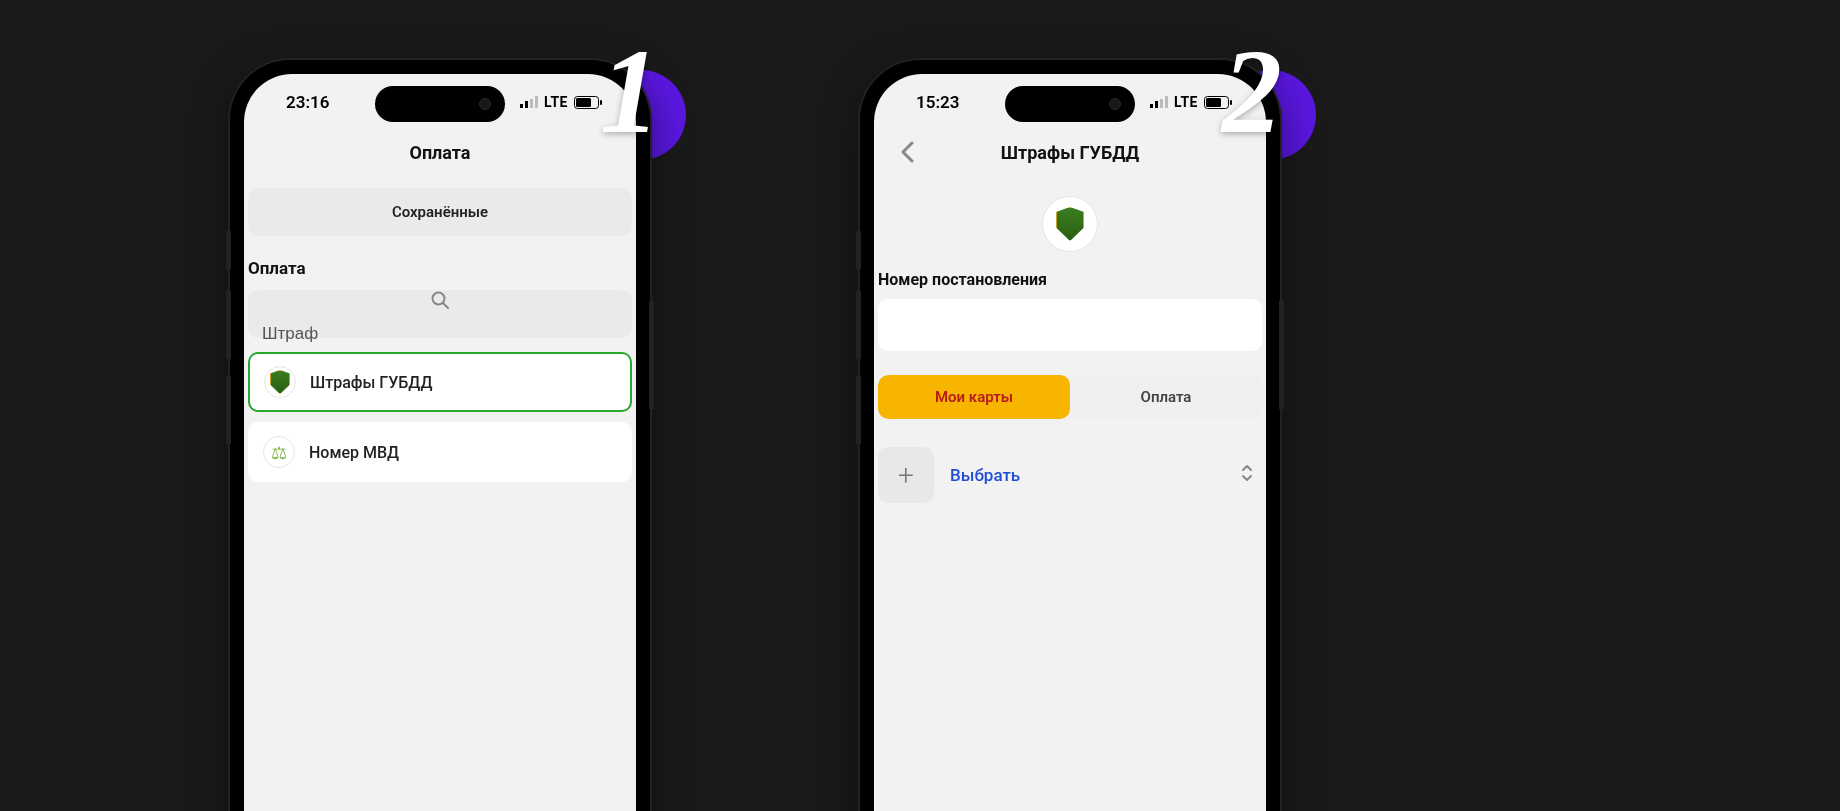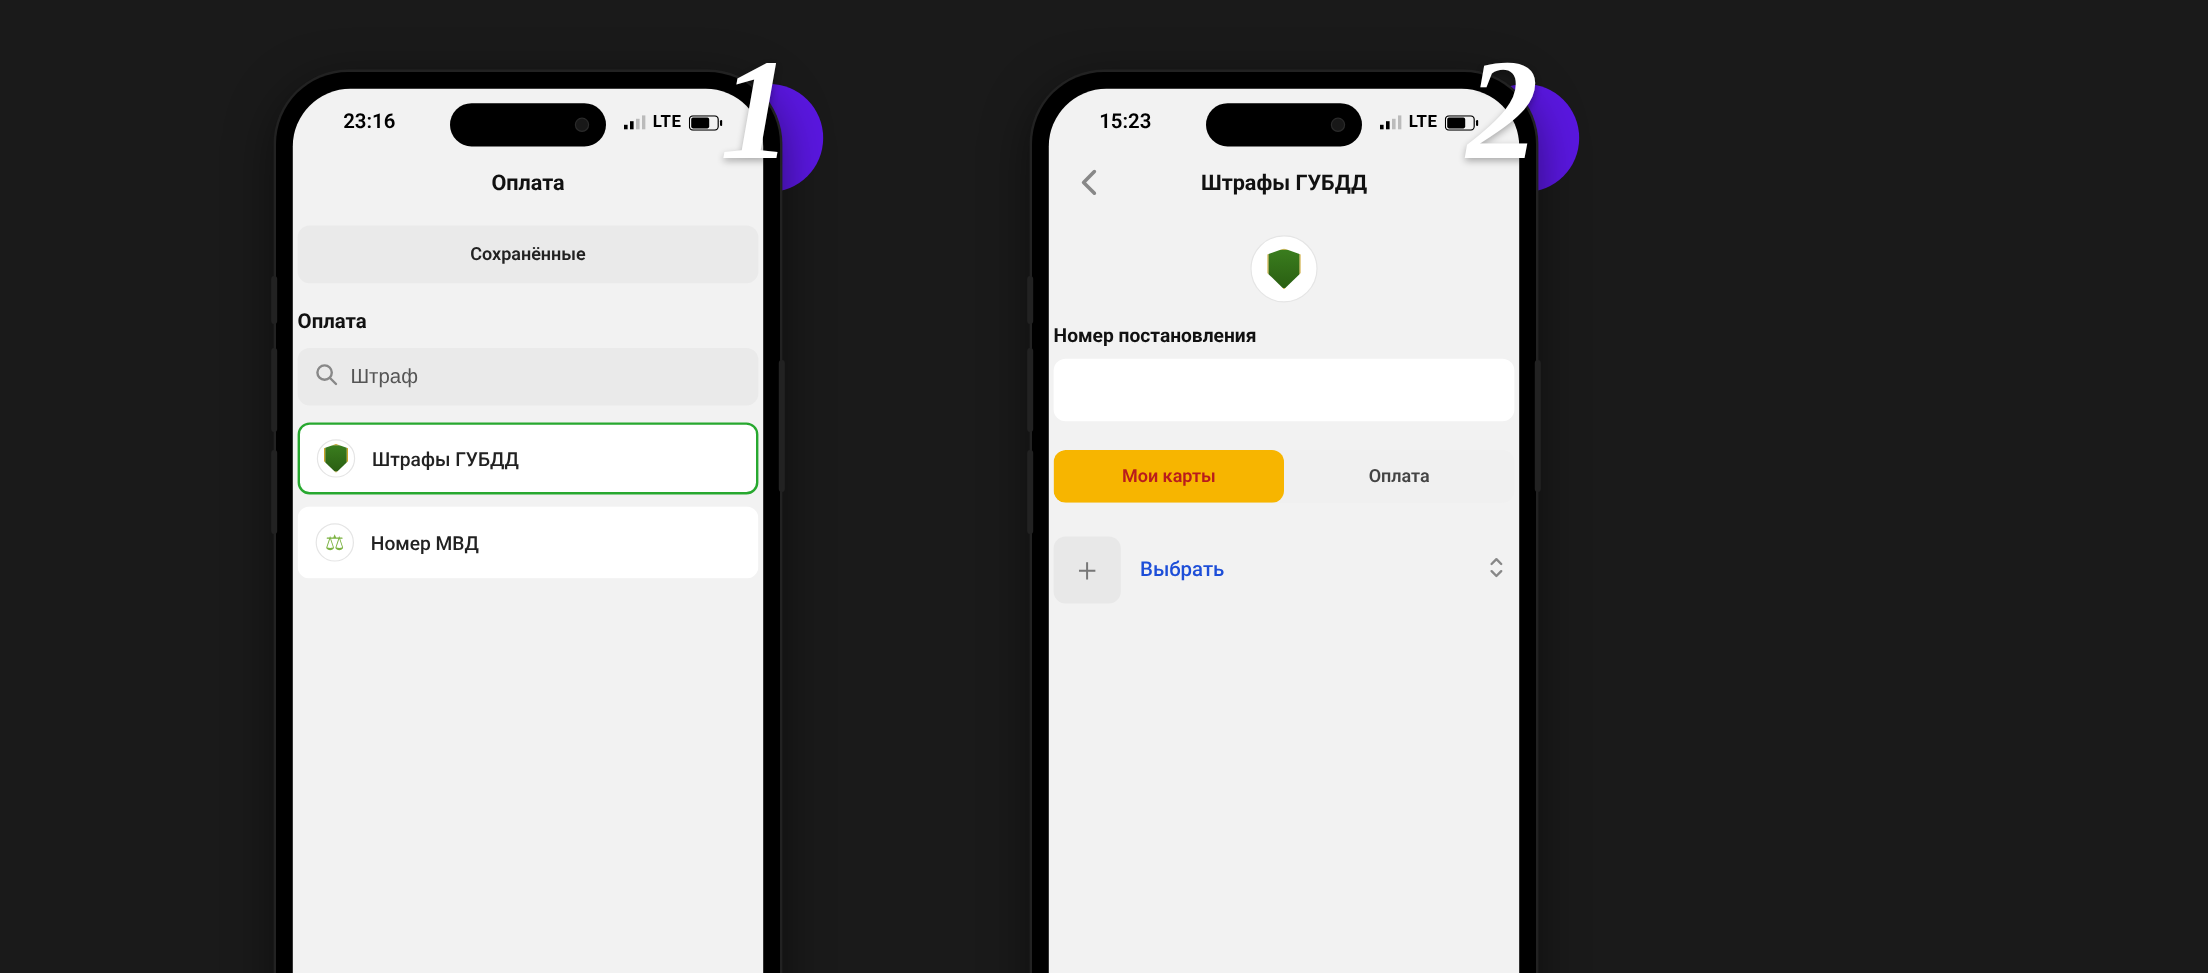--- a/index.html
+++ b/index.html
@@ -113,20 +113,21 @@
     font-size:17px; font-weight:700; color:#111; margin-bottom:12px;
   }
 
   .search-box {
     background:#eaeaea;
     border-radius:10px;
     height:48px;
     display:flex;align-items:center;
     padding:0 14px; gap:10px;
     margin-bottom:14px;
+    flex-direction:column;
   }
   .search-box input {
     border:none;outline:none;background:transparent;
     font-size:17px;color:#555;width:100%;
   }
 
   .list-item {
     background:#fff;
     border-radius:10px;
     height:60px;

